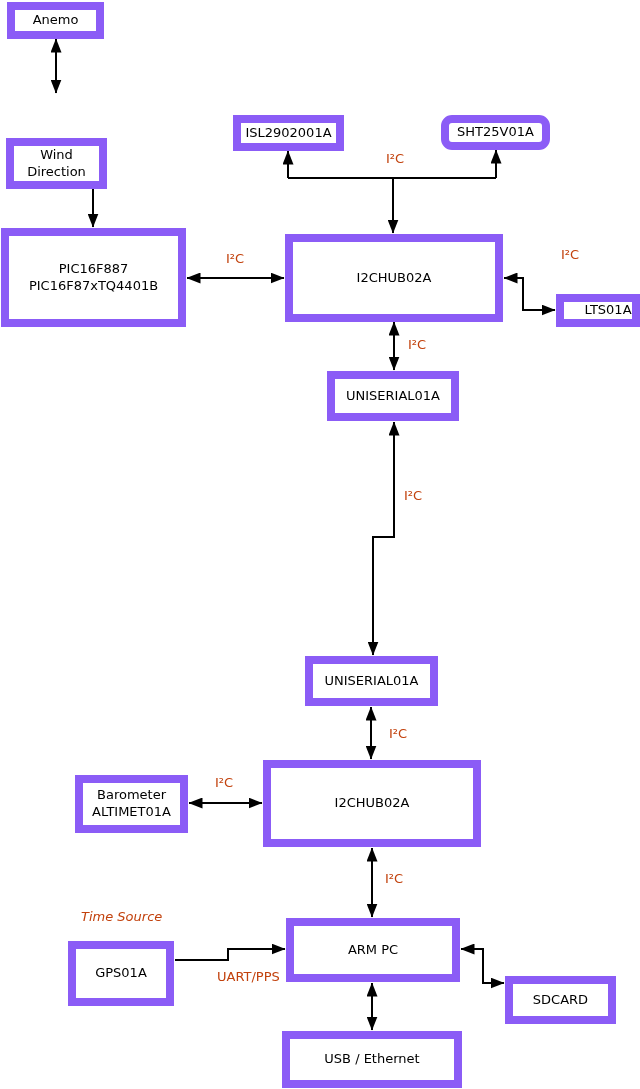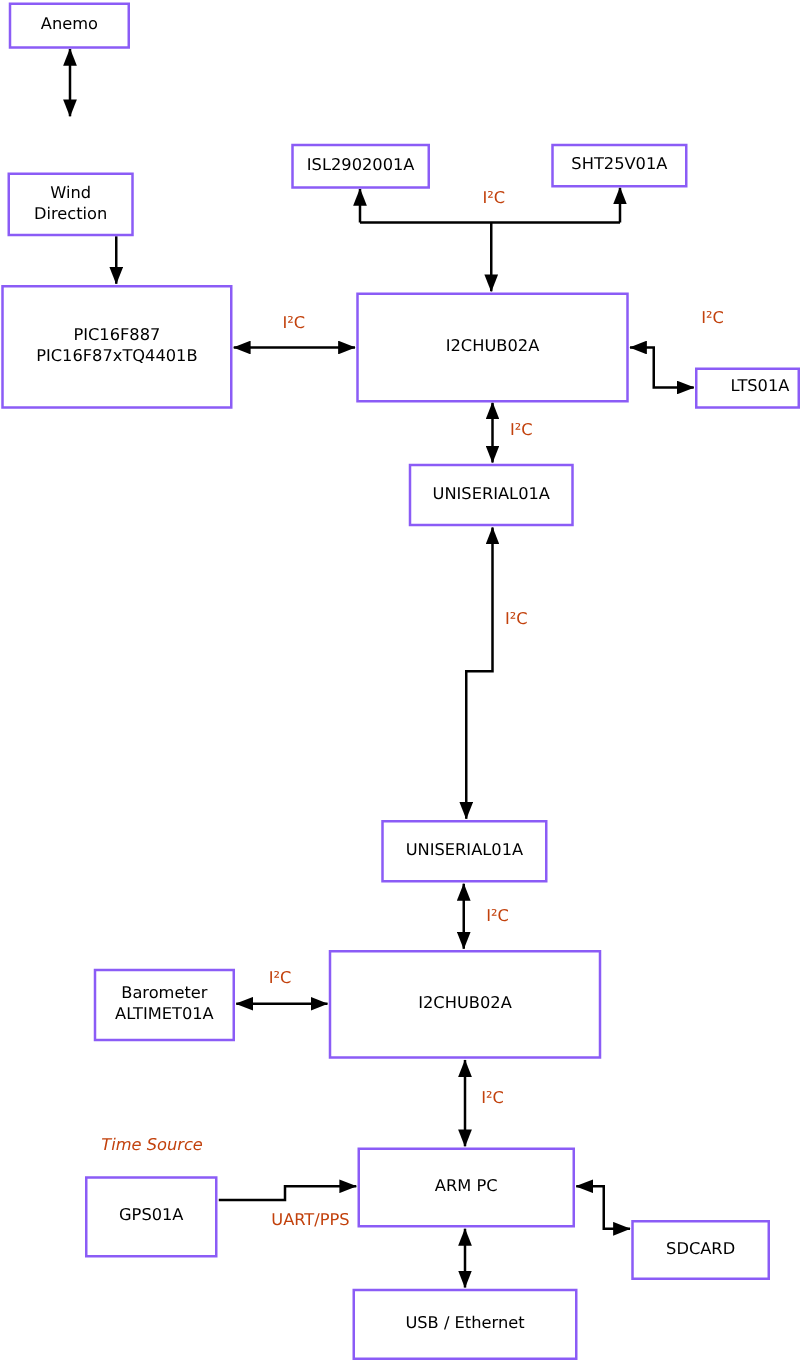--- a/index.html
+++ b/index.html
@@ -24,21 +24,21 @@
   }
   #connectors path {
     stroke: #000000;
     stroke-width: 2;
     fill: none;
   }
   .node {
     position: absolute;
     box-sizing: border-box;
     background: #ffffff;
-    border: 2px solid #8b5cf6;
+    border: 8px solid #8b5cf6;
     color: #000000;
     font-size: 13px;
     line-height: 1.3;
     display: flex;
     align-items: center;
     justify-content: center;
     text-align: center;
     white-space: pre-line;
   }
   .edge-label {
@@ -95,21 +95,21 @@
 
   <div class="node" style="left:1px; top:228px; width:185px; height:99px;">
     <span>PIC16F887
 PIC16F87xTQ4401B</span>
   </div>
 
   <div class="node" style="left:233px; top:115px; width:111px; height:36px;">
     <span>ISL2902001A</span>
   </div>
 
-  <div class="node" style="left:441px; top:115px; width:109px; height:35px;">
+  <div class="node" style="left:441px; top:115px; width:109px; height:35px;border-radius:11px;">
     <span>SHT25V01A</span>
   </div>
 
   <div class="node" style="left:285px; top:234px; width:218px; height:88px;">
     <span>I2CHUB02A</span>
   </div>
 
   <div class="node" style="left:556px; top:294px; width:84px; height:33px;padding-left:20px;">
     <span>LTS01A</span>
   </div>

